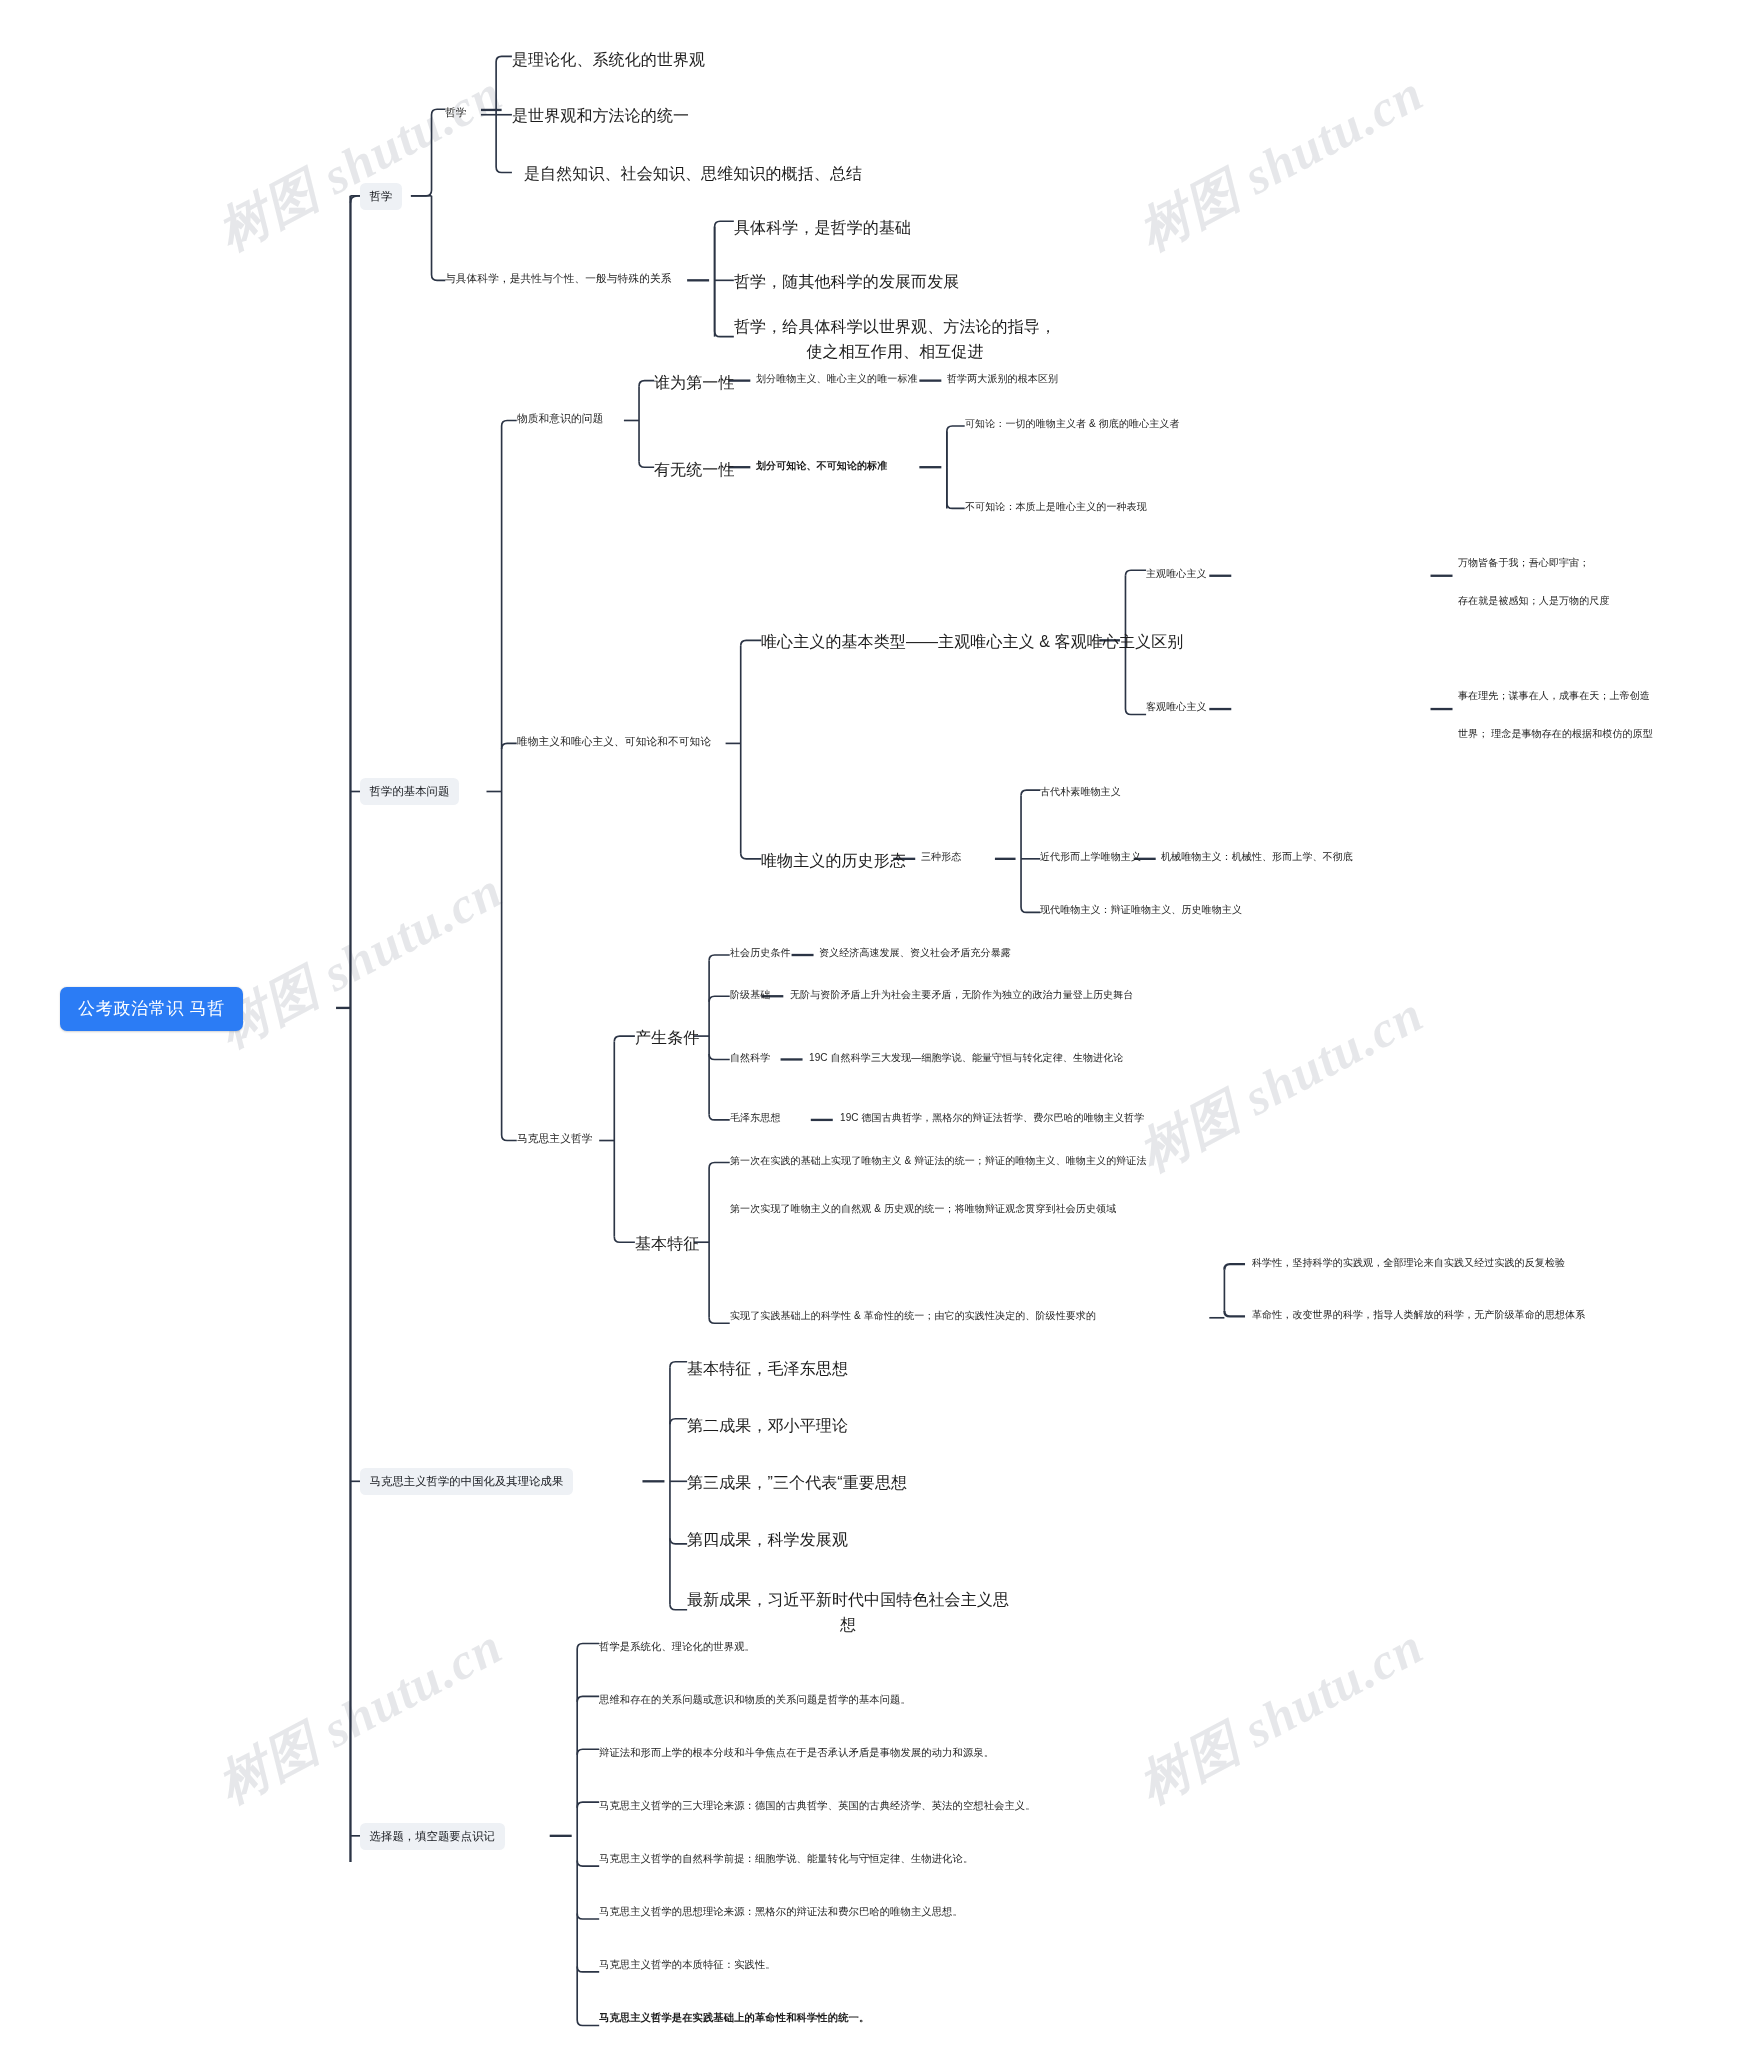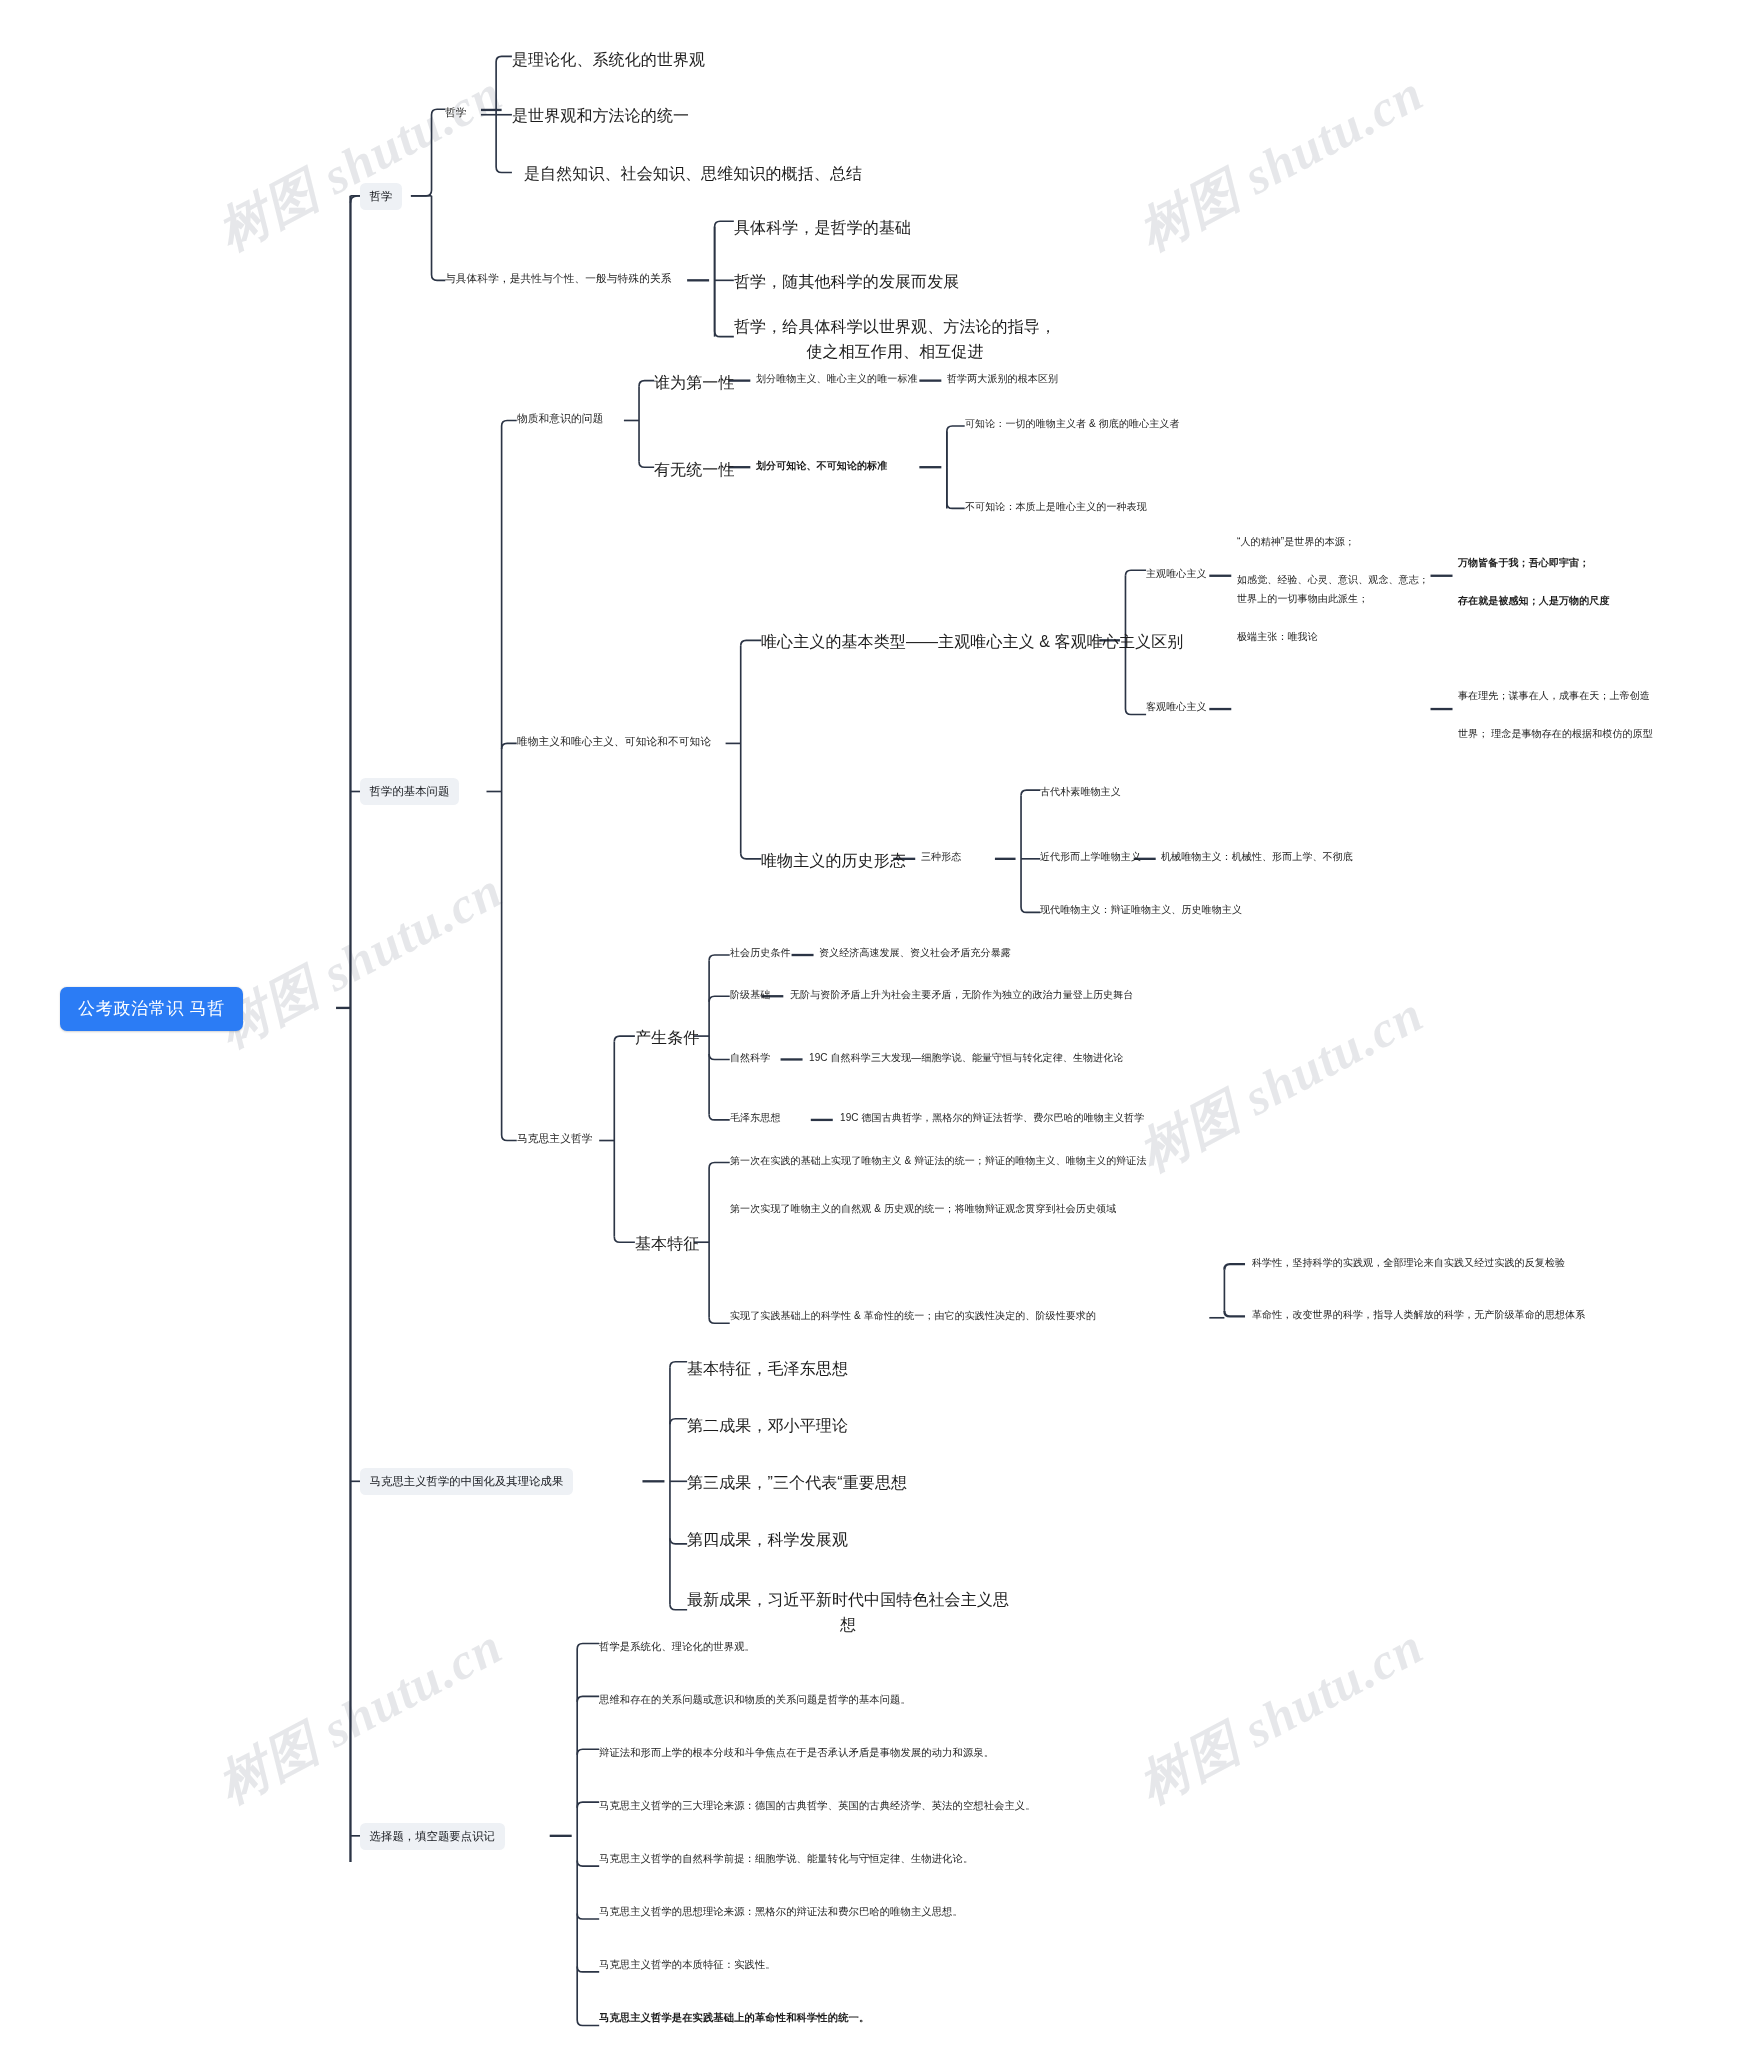--- a/index.html
+++ b/index.html
@@ -227,27 +227,21 @@
   <div class="node lvl3" style="left:654px; top:458px;">有无统一性</div>
   <div class="node lvl4" style="left:756px; top:458px;font-weight:bold;">划分可知论、不可知论的标准</div>
   <div class="node lvl5" style="left:965px; top:416px;">可知论：一切的唯物主义者  &amp; 彻底的唯心主义者</div>
   <div class="node lvl5" style="left:965px; top:499px;">不可知论：本质上是唯心主义的一种表现</div>
 
   <div class="node lvl2" style="left:517px; top:733px;">唯物主义和唯心主义、可知论和不可知论</div>
 
   <div class="node lvl3" style="left:761px; top:630px;">唯心主义的基本类型——主观唯心主义 &amp; 客观唯心主义区别</div>
 
   <div class="node lvl4" style="left:1146px; top:566px;">主观唯心主义</div>
-  <div class="node lvl5" style="left:1237px; top:532px; line-height:1.9;">“人的精神”是世界的本源；
-
-如感觉、经验、心灵、意识、观念、意志；
-世界上的一切事物由此派生；
-
-极端主张：唯我论</div>
-  <div class="node lvl5" style="left:1458px; top:553px; line-height:1.9;font-weight:bold;">万物皆备于我；吾心即宇宙；
+  <div class="node lvl5" style="left:1458px; top:553px; line-height:1.9;">万物皆备于我；吾心即宇宙；
 
 存在就是被感知；人是万物的尺度</div>
 
   <div class="node lvl4" style="left:1146px; top:699px;">客观唯心主义</div>
   <div class="node lvl5" style="left:1458px; top:686px; line-height:1.9;">事在理先；谋事在人，成事在天；上帝创造
 
 世界；  理念是事物存在的根据和模仿的原型</div>
 
   <div class="node lvl3" style="left:761px; top:849px;">唯物主义的历史形态</div>
   <div class="node lvl4" style="left:921px; top:849px;">三种形态</div>

